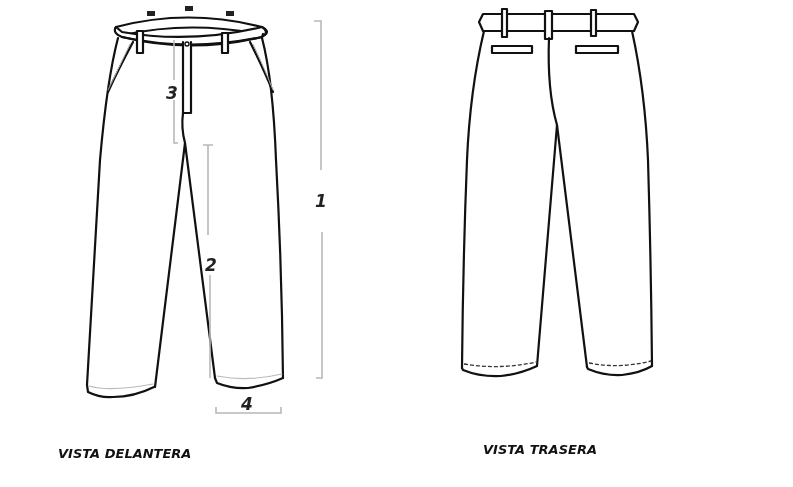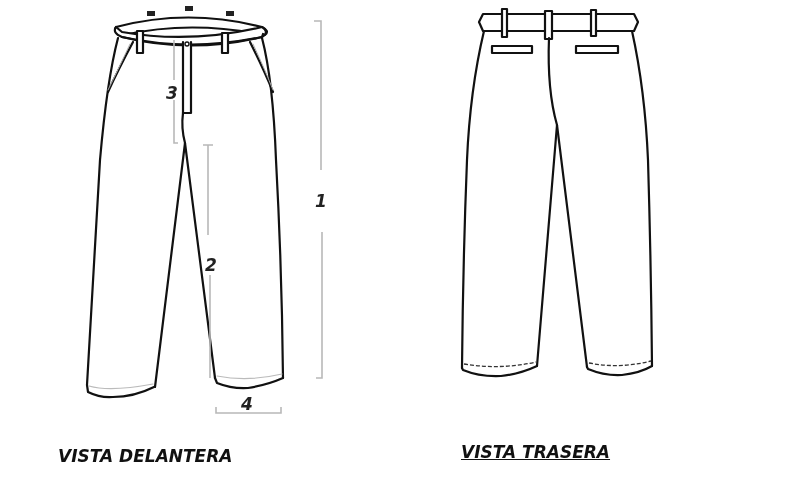--- a/index.html
+++ b/index.html
@@ -3,21 +3,21 @@
 <meta charset="utf-8">
 <style>
   html, body { margin: 0; padding: 0; background: #ffffff; }
   body { width: 793px; height: 487px; position: relative; overflow: hidden; }
   #canvas { position: absolute; left: 0; top: 0; width: 793px; height: 487px; }
   .caption {
     position: absolute;
     font-family: "DejaVu Sans", sans-serif;
     font-weight: bold;
     font-style: italic;
-    font-size: 17px;
+    font-size: 13px;
     color: #111111;
     letter-spacing: 0px;
     white-space: nowrap;
   }
   .dim-label {
     position: absolute;
     font-family: "DejaVu Sans", sans-serif;
     font-weight: bold;
     font-style: italic;
     font-size: 17px;
@@ -110,13 +110,13 @@
     <path d="M589,363 Q620,369 651,361"></path>
   </g>
 </svg>
 
 <div class="dim-label" style="left:315px; top:193px;">1</div>
 <div class="dim-label" style="left:205px; top:257px;">2</div>
 <div class="dim-label" style="left:166px; top:85px;">3</div>
 <div class="dim-label" style="left:241px; top:396px;">4</div>
 
 <div class="caption" style="left:58px; top:446px;">VISTA DELANTERA</div>
-<div class="caption" style="left:461px; top:442px;text-decoration:underline;">VISTA TRASERA</div>
+<div class="caption" style="left:483px; top:442px;">VISTA TRASERA</div>
 
 </body></html>

